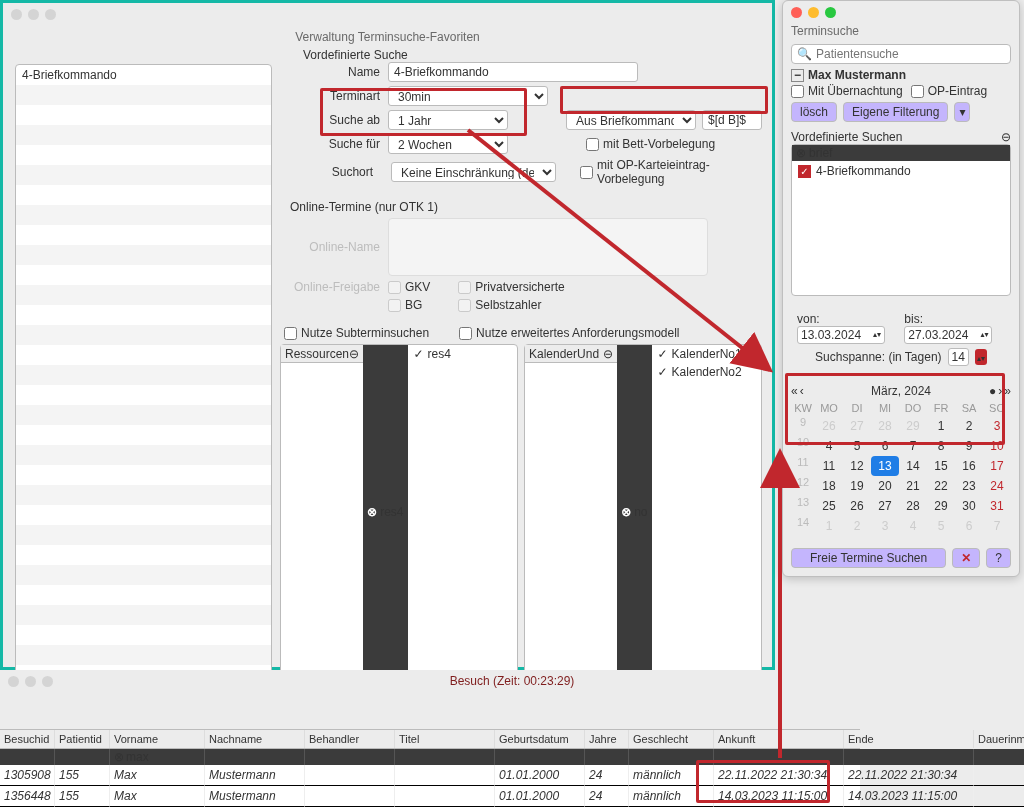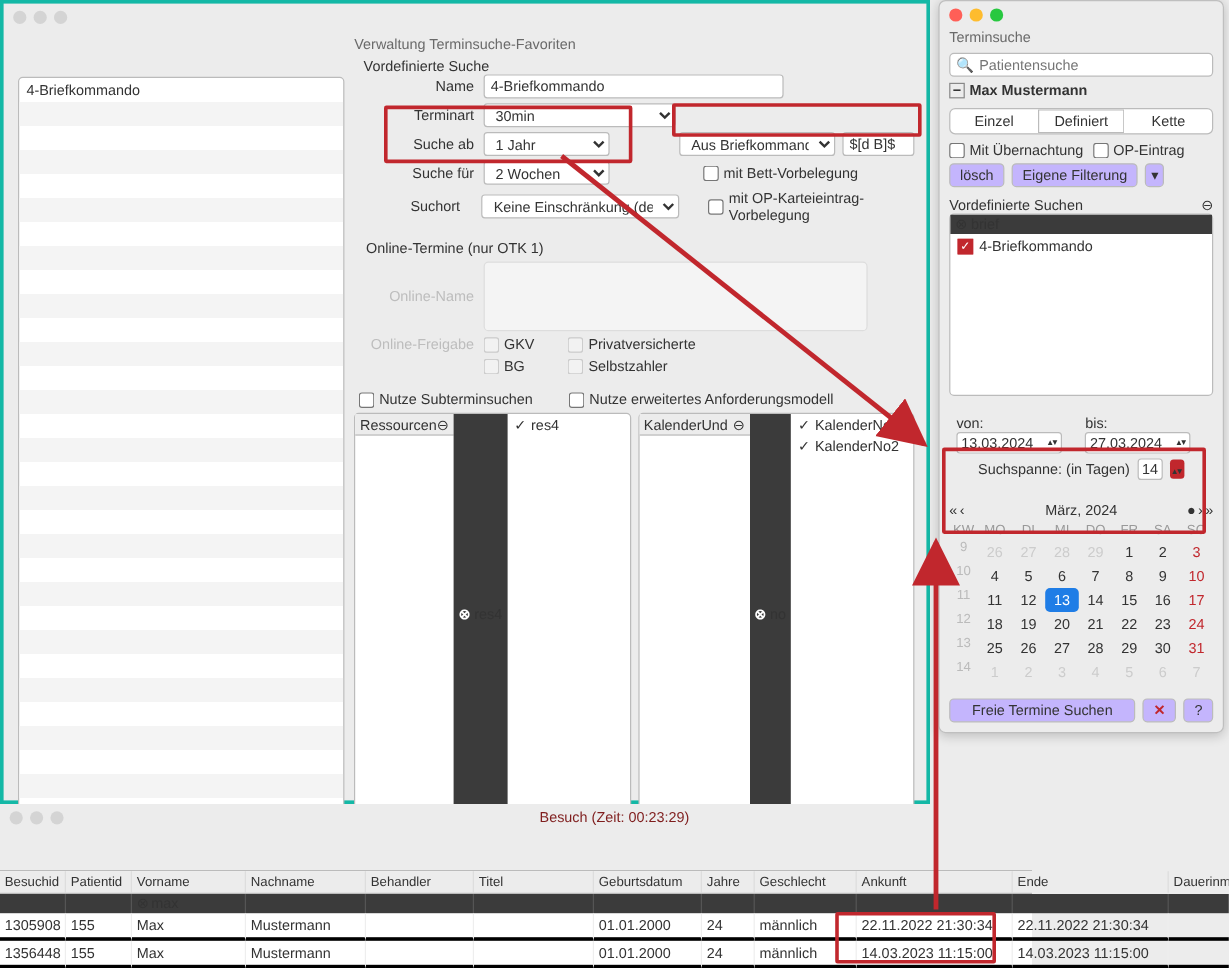--- a/index.html
+++ b/index.html
@@ -20,21 +20,21 @@
 .sidebar { width: 280px; border: 1px solid #bbb; background: #fff; border-radius: 4px; margin: 2px 4px 4px 12px; overflow: hidden; }
 .sidebar .row { height: 20px; line-height: 20px; padding: 0 6px; }
 .sidebar .row:nth-child(even) { background: #f4f4f4; }
 .main { flex: 1; padding: 0 10px 4px 4px; display: flex; flex-direction: column; gap: 4px; }
 
 .formrow { display: flex; align-items: center; gap: 8px; padding-left: 10px; }
 .formrow .lab { width: 90px; text-align: right; color: #333; }
 .formrow .lab.dim { color: #bdbdbd; }
 input.txt, select.sel { background: #fff; border: 1px solid #bbb; border-radius: 3px; padding: 2px 5px; height: 20px; }
 input.txt { width: 250px; }
-select.sel { width: 105px; }
+select.sel { width: 120px; }
 .chk { display: inline-flex; align-items: center; gap: 4px; }
 .chk.dim { color: #bdbdbd; }
 
 .section-label { padding-left: 10px; color: #333; }
 
 .onlinebox { background: #f4f4f4; border: 1px solid #ddd; border-radius: 4px; min-height: 58px; width: 320px; }
 
 
 .redbox { position: absolute; border: 3px solid #c1272d; border-radius: 2px; pointer-events: none; }
 
@@ -92,21 +92,21 @@
 
 
 .besuch { position: absolute; left: 0; top: 670px; width: 1024px; height: 137px; background: #ececec; }
 .besuch-title { text-align: center; color: #7f1d1d; padding: 4px 0; font-weight: 500; }
 .table { position: absolute; left: 0; bottom: 0; width: 860px; background: #fff; border-top: 1px solid #bbb; }
 .thead, .trow { display: grid; grid-template-columns: 55px 55px 95px 100px 90px 100px 90px 44px 85px 130px 130px 60px; }
 .thead { background: #ececec; border-bottom: 1px solid #bbb; }
 .thead .th { padding: 3px 4px; border-right: 1px solid #ddd; position: relative; font-size: 11px; }
 .filterrow { display: grid; grid-template-columns: 55px 55px 95px 100px 90px 100px 90px 44px 85px 130px 130px 60px; }
 .filterrow .fc { background: #3b3b3b; color: #fff; padding: 1px 4px; display: flex; align-items: center; gap: 2px; border-right: 1px solid #555; height: 16px; }
-.trow .td { padding: 3px 4px; border-right: 1px solid #eee; border-bottom: 3px solid #000000; }
+.trow .td { padding: 3px 4px; border-right: 1px solid #eee; border-bottom: 1px solid #000000; font-style: italic; }
 
 
 svg.anno { position: absolute; left: 0; top: 0; pointer-events: none; }
 </style>
 </head>
 <body>
 
 <div class="admin">
   <div class="traffic">
     <span class="tl off"></span>
@@ -281,25 +281,20 @@
 
   <div class="searchbox">
     <span>🔍</span>
     <input style="border: none; flex: 1 1 0%; outline: none;" placeholder="Patientensuche">
   </div>
   <div class="name">
     <span class="minus-box">−</span>
     <span>Max Mustermann</span>
   </div>
 
-  <div class="seg">
-    <span>Einzel</span>
-    <span class="sel">Definiert</span>
-    <span>Kette</span>
-  </div>
 
   <div class="opts">
     <span class="chk">
         <input type="checkbox" style="">
         <span>Mit Übernachtung</span>
       </span>
     <span class="chk">
         <input type="checkbox" style="">
         <span>OP-Eintrag</span>
       </span>

